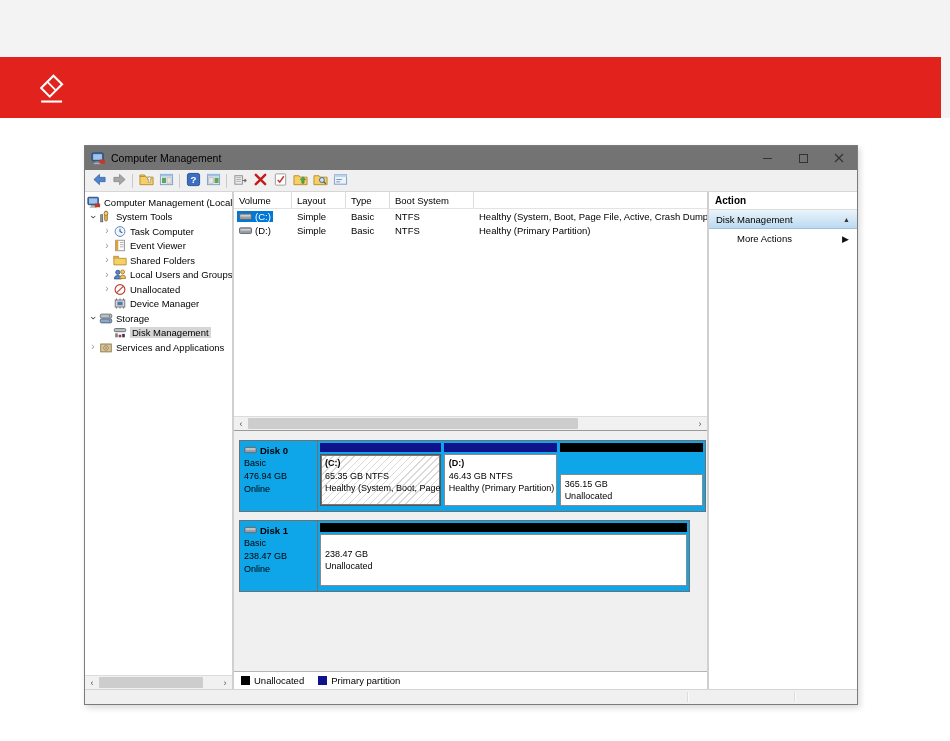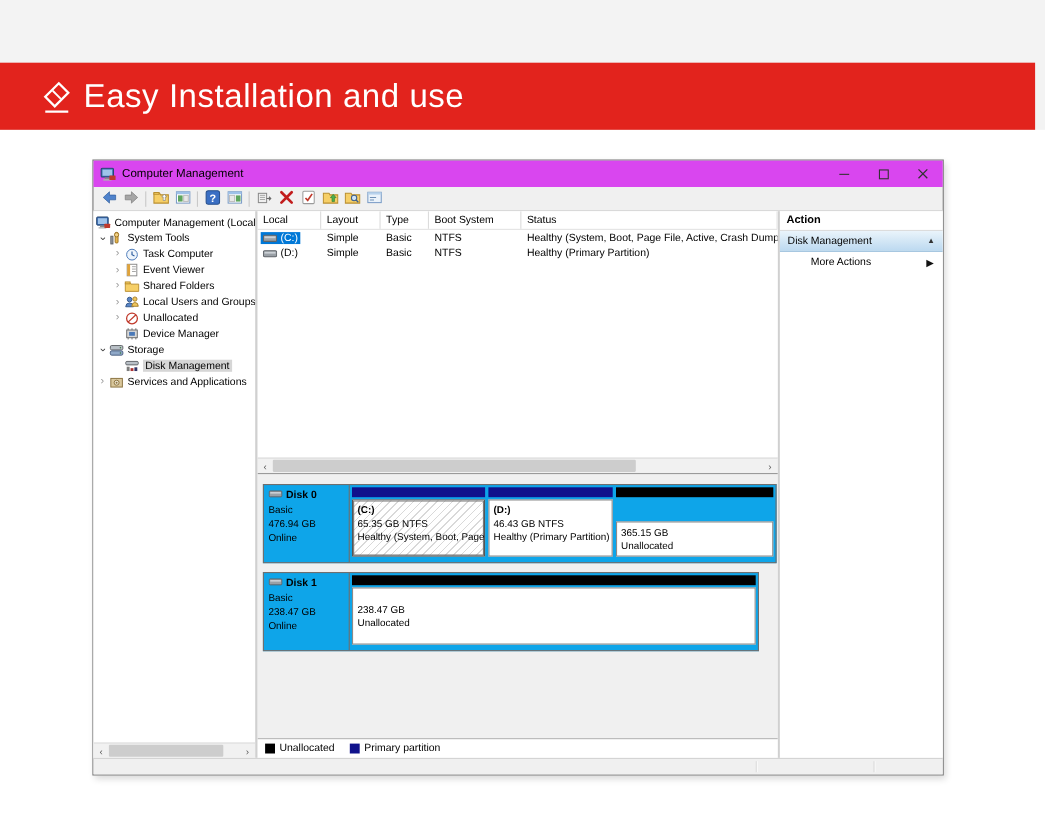--- a/index.html
+++ b/index.html
@@ -6,21 +6,21 @@
   html,body { width:950px; height:741px; }
   body { position:relative; background:#ffffff; font-family:"Liberation Sans",sans-serif; color:#000; overflow:hidden; }
 
   .top-zone { position:absolute; top:0; left:0; width:950px; height:118px; background:#f3f3f3; }
   .banner { position:absolute; top:57px; left:0; width:941px; height:61px; background:#e2231d; display:flex; align-items:center; padding-left:36px; }
   .banner-icon { width:30px; height:32px; margin-right:10px; }
   .banner-text { color:#fff; font-size:30px; letter-spacing:0.5px; }
 
   .win { position:absolute; left:84px; top:145px; width:774px; height:560px; background:#f0f0f0; border:1px solid #7b7b7b; display:flex; flex-direction:column; font-size:10px; box-shadow:2px 3px 6px rgba(0,0,0,0.15); }
 
-  .titlebar { height:24px; display:flex; align-items:center; padding-left:6px; background:#d946ef; flex:none;text-align:right; }
+  .titlebar { height:24px; display:flex; align-items:center; padding-left:6px; background:#737373; flex:none;text-align:right; }
   .title-icon { width:15px; height:13px; margin-right:5px; }
   .title-text { font-size:10.5px; }
   .controls { margin-left:auto; display:flex; height:100%; }
   .ctrl { width:36px; height:100%; display:flex; align-items:center; justify-content:center; }
   .glyph-min { width:9px; height:1px; background:#333; display:block; }
   .glyph-max { width:9px; height:9px; border:1px solid #333; display:block; background:transparent; }
   .glyph-close { width:10px; height:10px; }
 
   .menubar { height:19px; display:flex; align-items:center; padding-left:2px; flex:none; }
   .menu-item { padding:2px 8px; font-size:10px; }
@@ -90,21 +90,20 @@
 <body>
 
 <div class="top-zone"></div>
 
 <div class="banner">
   <svg class="banner-icon" viewBox="0 0 24 26">
     <path d="M14 3 L21 10 L11 20 L4 13 Z" fill="none" stroke="#fff" stroke-width="1.7"></path>
     <path d="M9.5 8.5 L15.5 14.5" stroke="#fff" stroke-width="1.4"></path>
     <line x1="4" y1="24" x2="21" y2="24" stroke="#fff" stroke-width="1.7"></line>
   </svg>
-  <span class="banner-text">Easy Installation and use</span>
 </div>
 
 <div class="win">
 
   <div class="titlebar">
     <span class="title-icon" id="title-icon"><svg viewBox="0 0 16 14">
           <rect x="1" y="1" width="12" height="8.5" rx="1" fill="#3d6db5" stroke="#26476f"></rect>
           <rect x="2.3" y="2.3" width="9.4" height="6" fill="#9fc3ea"></rect>
           <rect x="4.5" y="10" width="5" height="1.6" fill="#8a8a8a"></rect>
           <rect x="3" y="11.6" width="8" height="1.4" fill="#b0b0b0"></rect>
@@ -318,25 +317,24 @@
       <div class="hscroll tree-scroll">
         <span class="sb-arrow">‹</span>
         <span class="sb-thumb" style="width:104px;"></span>
         <span class="sb-arrow" style="margin-left:auto;">›</span>
       </div>
     </div>
 
     <div class="mid-col">
       <div class="volume-pane">
         <div class="vt-header" id="vt-header">
-            <span class="hc">Local</span>
+            <span class="hc">Volume</span>
             <span class="hc">Layout</span>
             <span class="hc">Type</span>
             <span class="hc">Boot System</span>
-            <span class="hc">Status</span>
           </div>
         <div id="vt-rows">
             <div class="vt-row">
               <span class="c vol-cell">
                 <span class="vol-wrap sel">
                   <span class="vol-icon"><svg viewBox="0 0 14 10">
                       <rect x="0.5" y="2" width="13" height="6" rx="1.2" fill="#9aa0a6" stroke="#5f6368"></rect>
                       <rect x="1.6" y="3.1" width="10.8" height="1.8" fill="#ccd1d6"></rect>
                     </svg></span>
                   <span>(C:)</span>

